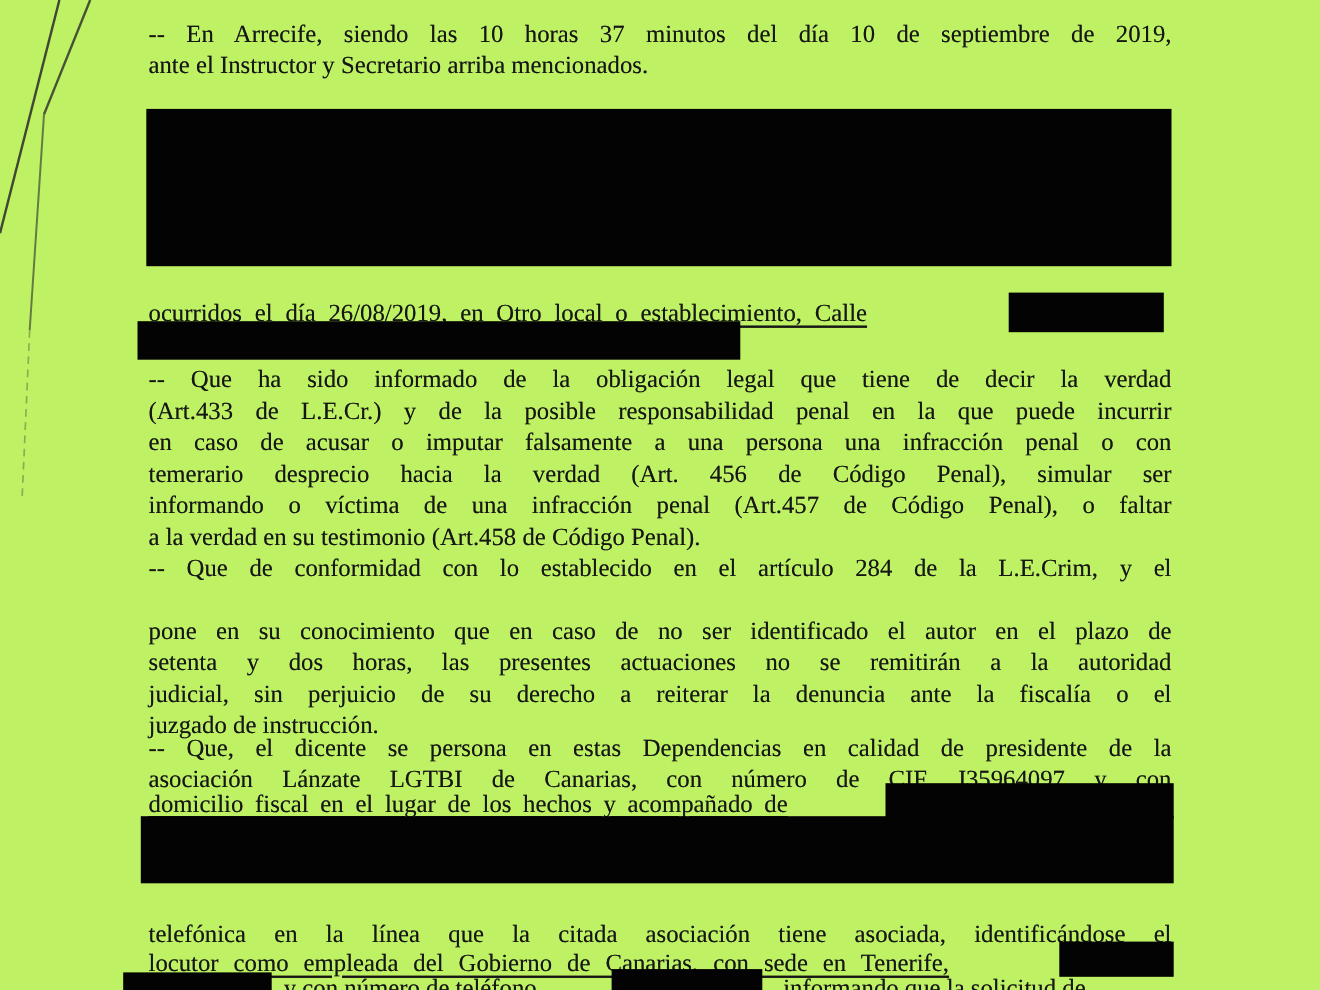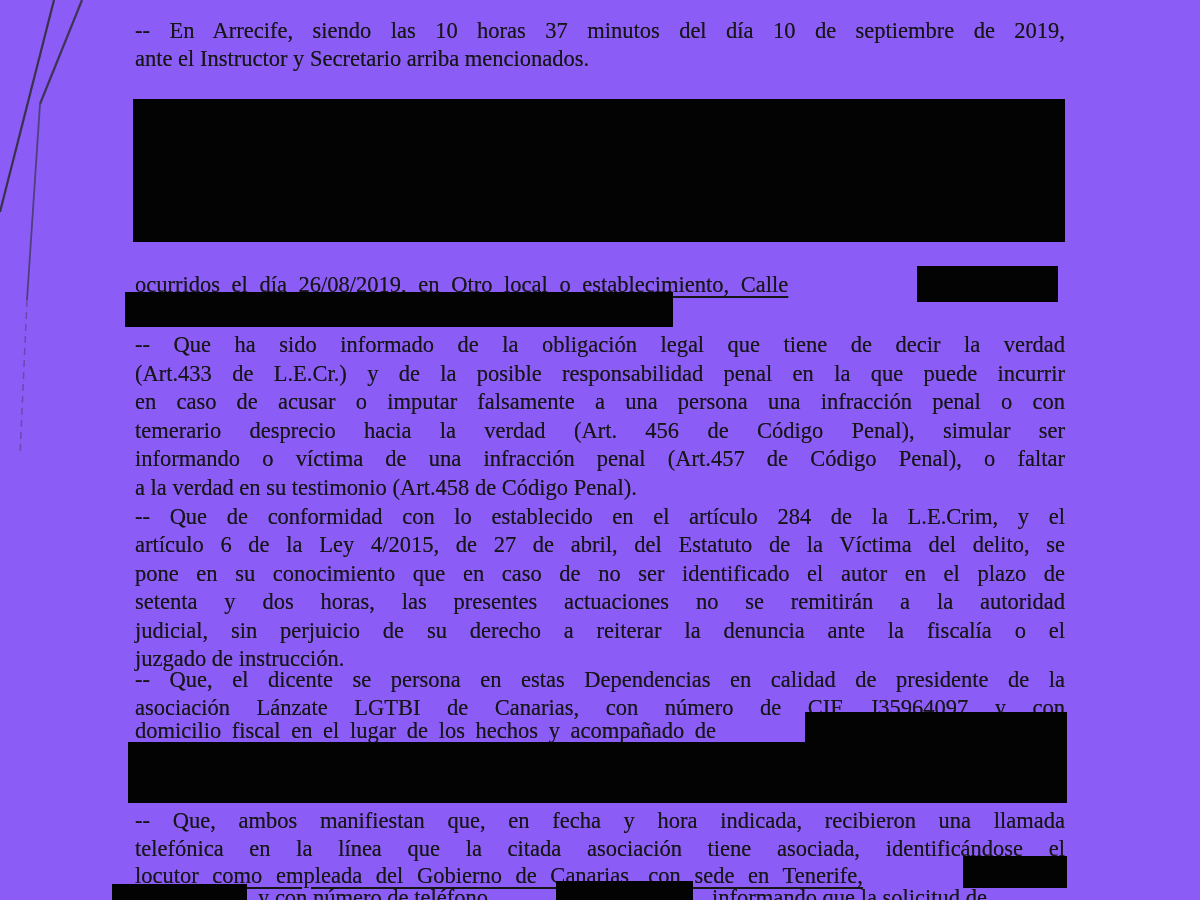--- a/index.html
+++ b/index.html
@@ -1,18 +1,18 @@
 <!DOCTYPE html>
 <html><head>
 <meta charset="utf-8">
 <style>
   html,body{margin:0;padding:0;background:#e8e8e8;}
   .page{
     position:relative;width:1200px;height:900px;margin:0 auto;
-    background:#8b5cf6;overflow:hidden;
+    background:#bef264;overflow:hidden;
     font-family:"Liberation Serif","DejaVu Serif",serif;
     color:#161616;
   }
   .tline{
     position:absolute;left:135px;width:930px;height:29px;
     font-size:22.5px;line-height:28px;white-space:nowrap;
     text-shadow:0 0 0.5px rgba(10,10,10,.55);
   }
   .j{text-align:justify;text-align-last:justify;white-space:normal;}
   .u{text-decoration:underline;text-underline-offset:4px;text-decoration-thickness:1.6px;}
@@ -46,36 +46,34 @@
   <div class="redact" style="left:125px;top:292px;width:548px;height:35px"></div>
 
   <div class="tline j" style="top:331px">-- Que ha sido informado de la obligación legal que tiene de decir la verdad</div>
   <div class="tline j" style="top:360px">(Art.433 de L.E.Cr.) y de la posible responsabilidad penal en la que puede incurrir</div>
   <div class="tline j" style="top:388px">en caso de acusar o imputar falsamente a una persona una infracción penal o con</div>
   <div class="tline j" style="top:417px">temerario desprecio hacia la verdad (Art. 456 de Código Penal), simular ser</div>
   <div class="tline j" style="top:445px">informando o víctima de una infracción penal (Art.457 de Código Penal), o faltar</div>
   <div class="tline" style="top:474px">a la verdad en su testimonio (Art.458 de Código Penal).</div>
 
   <div class="tline j" style="top:503px">-- Que de conformidad con lo establecido en el artículo 284 de la L.E.Crim, y el</div>
-  <div class="tline j" style="top:531px">artículo 6 de la Ley 4/2015, de 27 de abril, del Estatuto de la Víctima del delito, se</div>
   <div class="tline j" style="top:560px">pone en su conocimiento que en caso de no ser identificado el autor en el plazo de</div>
   <div class="tline j" style="top:588px">setenta y dos horas, las presentes actuaciones no se remitirán a la autoridad</div>
   <div class="tline j" style="top:617px">judicial, sin perjuicio de su derecho a reiterar la denuncia ante la fiscalía o el</div>
   <div class="tline" style="top:645px">juzgado de instrucción.</div>
 
   <div class="tline j" style="top:666px">-- Que, el dicente se persona en estas Dependencias en calidad de presidente de la</div>
   <div class="tline j" style="top:694px">
     <span>asociación Lánzate LGTBI de Canarias, con número de </span><span class="u">CIF J35964097 y con</span>
   </div>
   <div class="tline u" style="top:717px;word-spacing:5px">domicilio fiscal en el lugar de los hechos y acompañado de</div>
   <div class="redact" style="left:805px;top:712px;width:262px;height:32px"></div>
 
   <div class="redact" style="left:128px;top:742px;width:939px;height:61px"></div>
 
-  <div class="tline j" style="top:807px">-- Que, ambos manifiestan que, en fecha y hora indicada, recibieron una llamada</div>
   <div class="tline j" style="top:835px">telefónica en la línea que la citada asociación tiene asociada, identificándose el</div>
   <div class="tline u" style="top:862px;word-spacing:8px">locutor como empleada del Gobierno de Canarias, con sede en Tenerife,</div>
   <div class="redact" style="left:963px;top:856px;width:104px;height:32px"></div>
 
   <div class="redact" style="left:112px;top:884px;width:135px;height:30px"></div>
   <span class="frag" style="left:258px;top:884px">y con número de teléfono</span>
   <div class="redact" style="left:556px;top:881px;width:137px;height:30px"></div>
   <span class="frag" style="left:712px;top:884px">informando que la solicitud de</span>
 
 </div>

